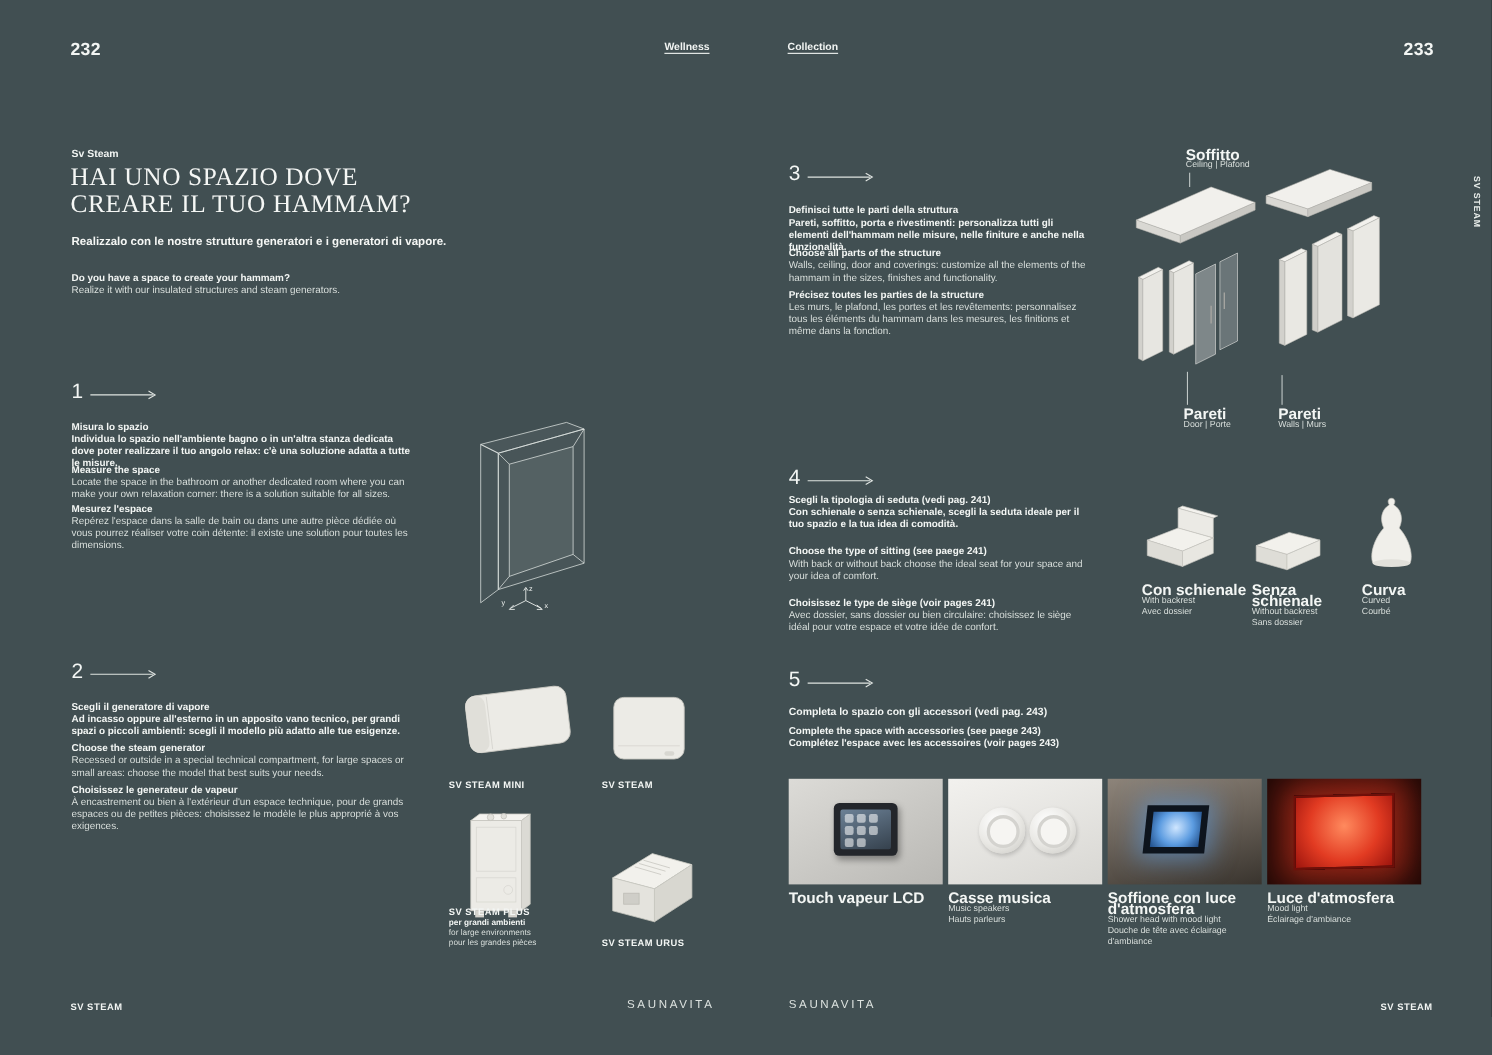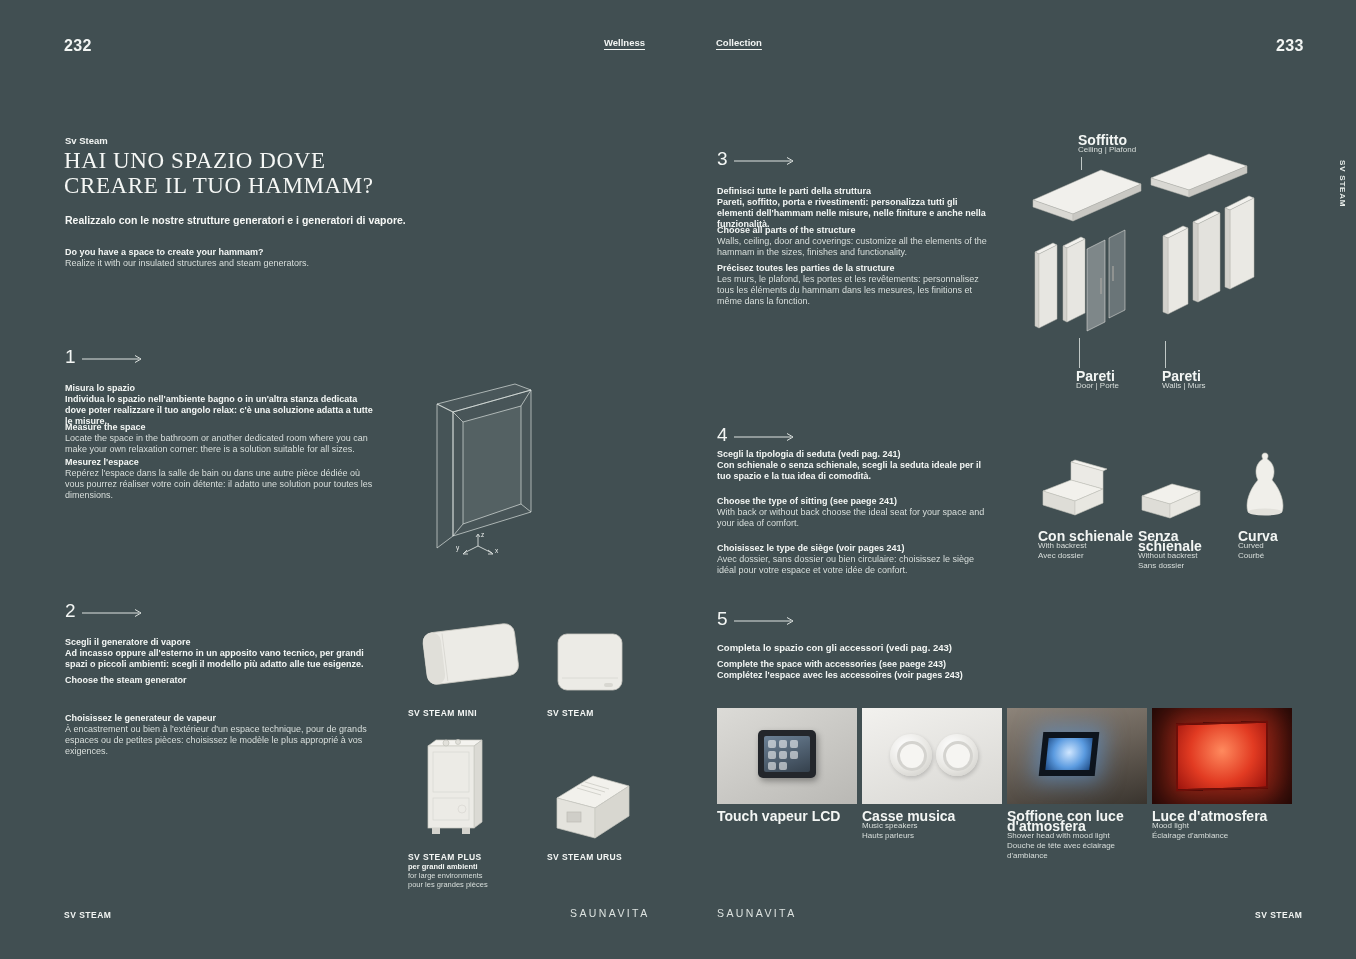--- a/index.html
+++ b/index.html
@@ -54,21 +54,21 @@
     <svg class="arrow" width="62" height="10" viewBox="0 0 62 10">
         <line x1="0" y1="5" x2="57" y2="5"></line>
         <path d="M53,1.5 59,5 53,8.5"></path>
       </svg>
   </div>
   <div class="abs bh" style="left:65px;top:383px">Misura lo spazio</div>
   <div class="abs bb" style="left:65px;top:394px;width:314px">Individua lo spazio nell'ambiente bagno o in un'altra stanza dedicata dove poter realizzare il tuo angolo relax: c'è una soluzione adatta a tutte le misure.</div>
   <div class="abs bh" style="left:65px;top:422px">Measure the space</div>
   <div class="abs rb" style="left:65px;top:433px;width:314px">Locate the space in the bathroom or another dedicated room where you can make your own relaxation corner: there is a solution suitable for all sizes.</div>
   <div class="abs bh" style="left:65px;top:457px">Mesurez l'espace</div>
-  <div class="abs rb" style="left:65px;top:468px;width:314px">Repérez l'espace dans la salle de bain ou dans une autre pièce dédiée où vous pourrez réaliser votre coin détente: il adatto une solution pour toutes les dimensions.</div>
+  <div class="abs rb" style="left:65px;top:468px;width:314px">Repérez l'espace dans la salle de bain ou dans une autre pièce dédiée où vous pourrez réaliser votre coin détente: il existe une solution pour toutes les dimensions.</div>
 
   <div class="abs" style="left:403px;top:366px">
     <svg width="150" height="195" viewBox="0 0 150 195">
       <g stroke="#dfe4e1" stroke-opacity="0.85" stroke-width="0.8" fill="none">
         <polygon points="34,38 112,18 128,24 50,46" fill="rgba(255,255,255,0.05)"></polygon>
         <polygon points="34,38 50,46 50,170 34,182" fill="rgba(255,255,255,0.03)"></polygon>
         <polygon points="50,46 128,24 128,146 50,170" fill="rgba(255,255,255,0.04)"></polygon>
         <polygon points="60,56 118,40 118,138 60,158" fill="rgba(255,255,255,0.07)"></polygon>
         <line x1="50" y1="46" x2="60" y2="56"></line>
         <line x1="128" y1="24" x2="118" y2="40"></line>
@@ -94,20 +94,21 @@
   <div class="abs stepnum" style="left:65px;top:600px">
     <span>2</span>
     <svg class="arrow" width="62" height="10" viewBox="0 0 62 10">
         <line x1="0" y1="5" x2="57" y2="5"></line>
         <path d="M53,1.5 59,5 53,8.5"></path>
       </svg>
   </div>
   <div class="abs bh" style="left:65px;top:637px">Scegli il generatore di vapore</div>
   <div class="abs bb" style="left:65px;top:648px;width:314px">Ad incasso oppure all'esterno in un apposito vano tecnico, per grandi spazi o piccoli ambienti: scegli il modello più adatto alle tue esigenze.</div>
   <div class="abs bh" style="left:65px;top:675px">Choose the steam generator</div>
+  <div class="abs rb" style="left:65px;top:686px;width:314px">Recessed or outside in a special technical compartment, for large spaces or small areas: choose the model that best suits your needs.</div>
   <div class="abs bh" style="left:65px;top:713px">Choisissez le generateur de vapeur</div>
   <div class="abs rb" style="left:65px;top:724px;width:314px">À encastrement ou bien à l'extérieur d'un espace technique, pour de grands espaces ou de petites pièces: choisissez le modèle le plus approprié à vos exigences.</div>
 
   <div class="abs" style="left:415px;top:612px">
     <svg width="112" height="88" viewBox="0 0 112 88">
       <g transform="rotate(-7 56 44)">
         <rect x="10" y="16" width="92" height="52" rx="10" fill="#ecebe6" stroke="#c9c8c1" stroke-width="0.8"></rect>
         <rect x="10" y="16" width="18" height="52" rx="9" fill="#e0dfd9"></rect>
         <line x1="30" y1="18" x2="30" y2="66" stroke="#d6d5cf" stroke-width="0.8"></line>
       </g>
@@ -131,21 +132,21 @@
       <rect x="16" y="18" width="46" height="82" fill="#ecebe6" stroke="#c9c8c1" stroke-width="0.7"></rect>
       <circle cx="34" cy="15" r="3" fill="#e2e1db" stroke="#c2c1ba" stroke-width="0.7"></circle>
       <circle cx="46" cy="14" r="2.5" fill="#e2e1db" stroke="#c2c1ba" stroke-width="0.7"></circle>
       <rect x="21" y="24" width="36" height="40" fill="none" stroke="#d8d7d1" stroke-width="0.7"></rect>
       <rect x="21" y="70" width="36" height="22" fill="none" stroke="#d8d7d1" stroke-width="0.7"></rect>
       <circle cx="50" cy="81" r="4" fill="none" stroke="#d8d7d1" stroke-width="0.7"></circle>
       <rect x="20" y="100" width="8" height="6" fill="#d4d3cd"></rect>
       <rect x="50" y="100" width="8" height="6" fill="#d4d3cd"></rect>
     </svg>
   </div>
-  <div class="abs" style="left:408px;top:852px;width:130px">
+  <div class="abs" style="left:408px;top:824px;width:130px">
     <div class="prod">SV STEAM PLUS</div>
     <div class="cap-b" style="font-size:7.5px;line-height:9px">per grandi ambienti</div>
     <div class="cap-r" style="font-size:7.5px;line-height:9px">for large environments</div>
     <div class="cap-r" style="font-size:7.5px;line-height:9px">pour les grandes pièces</div>
   </div>
 
   <div class="abs" style="left:543px;top:762px">
     <svg width="98" height="84" viewBox="0 0 98 84">
       <polygon points="14,36 50,14 86,24 52,46" fill="#f2f1ec" stroke="#c9c8c1" stroke-width="0.7"></polygon>
       <polygon points="14,36 52,46 52,76 14,66" fill="#e4e3dd" stroke="#c9c8c1" stroke-width="0.7"></polygon>

